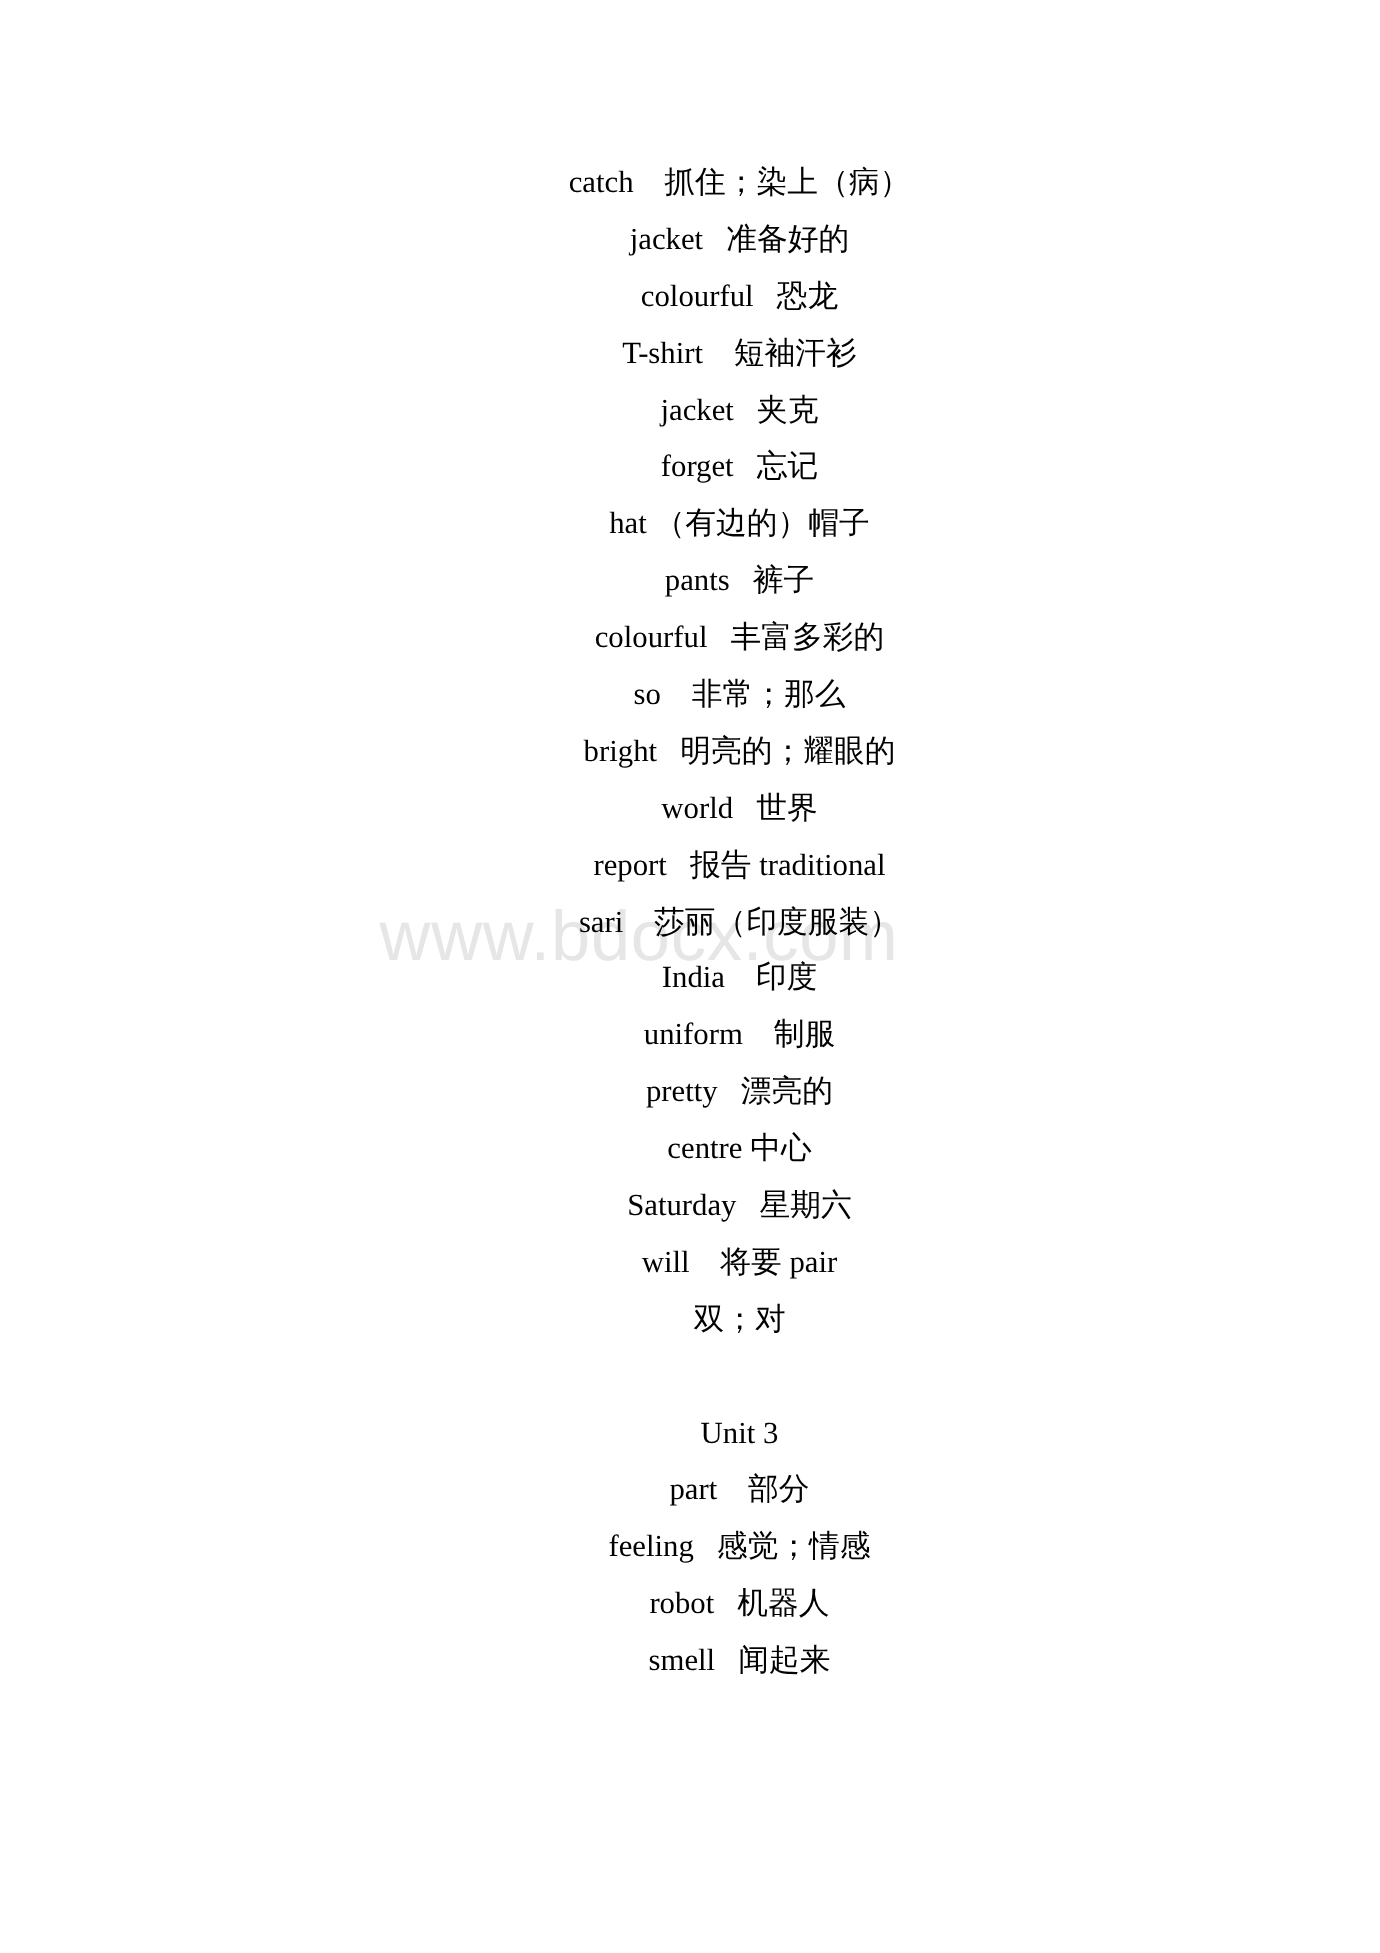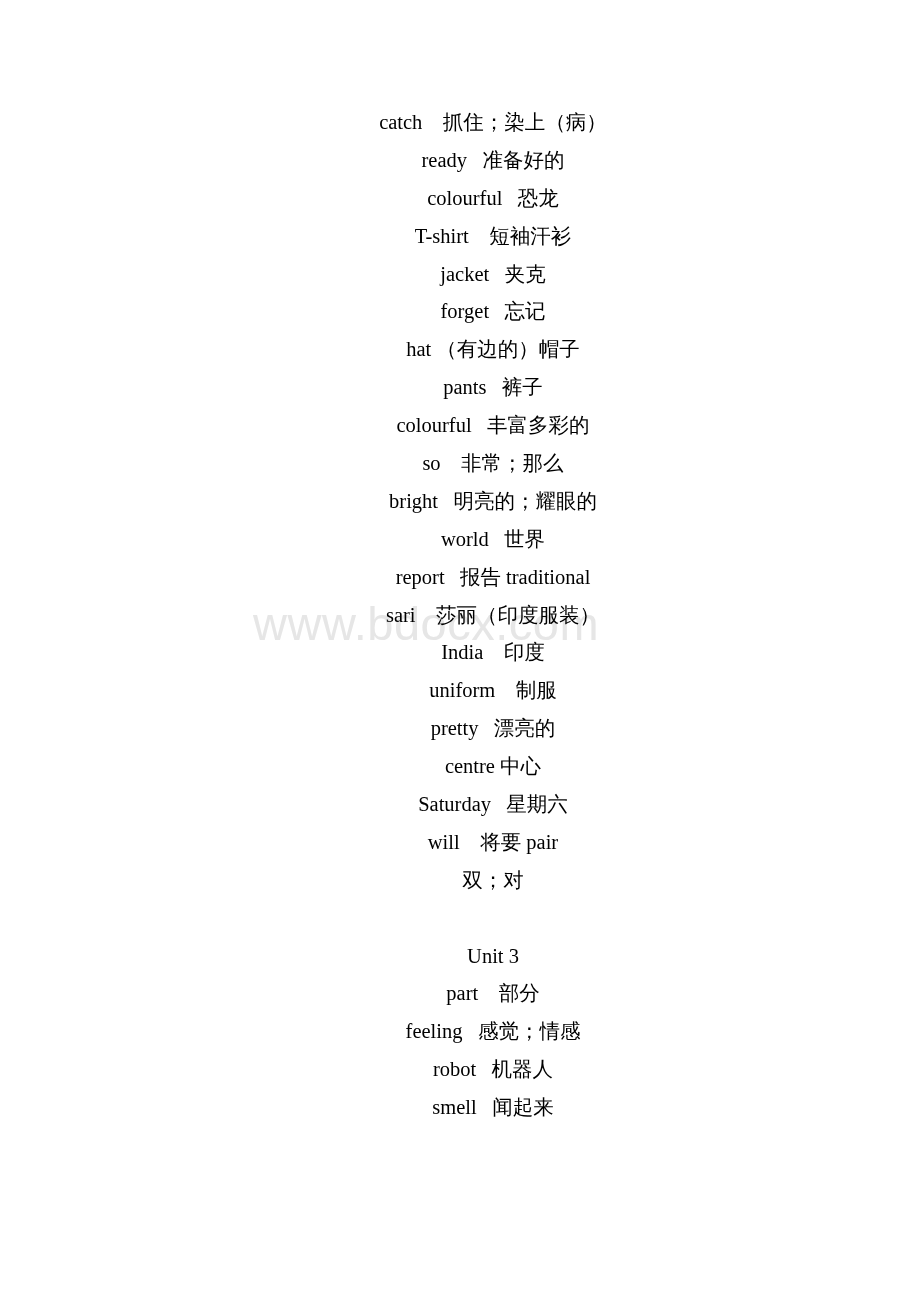--- a/index.html
+++ b/index.html
@@ -76,21 +76,21 @@
 </style>
 </head>
 <body>
 
 <div id="page">
 
   <div id="watermark">www.bdocx.com</div>
 
   <div id="doc-body">
       <div class="vline">catch    抓住；染上（病）</div>
-      <div class="vline">ready   准备好的</div>
+      <div class="vline">jacket   准备好的</div>
       <div class="vline">colourful   恐龙</div>
       <div class="vline">T-shirt    短袖汗衫</div>
       <div class="vline">jacket   夹克</div>
       <div class="vline">forget   忘记</div>
       <div class="vline">hat （有边的）帽子</div>
       <div class="vline">pants   裤子</div>
       <div class="vline">colourful   丰富多彩的</div>
       <div class="vline">so    非常；那么</div>
       <div class="vline">bright   明亮的；耀眼的</div>
       <div class="vline">world   世界</div>

